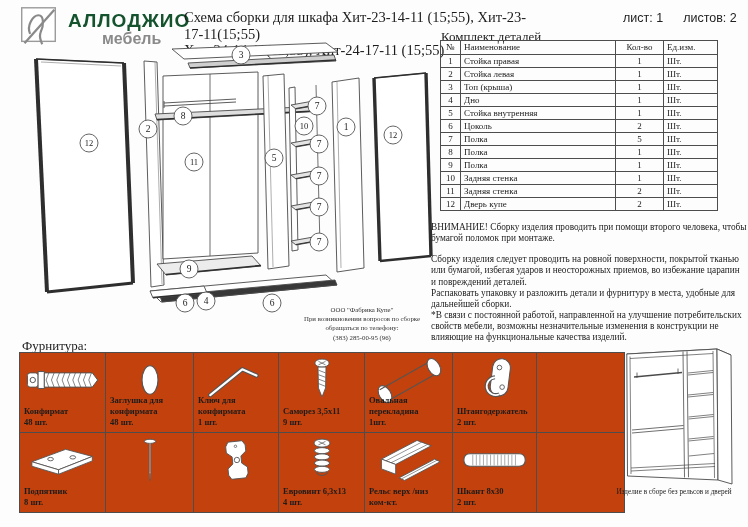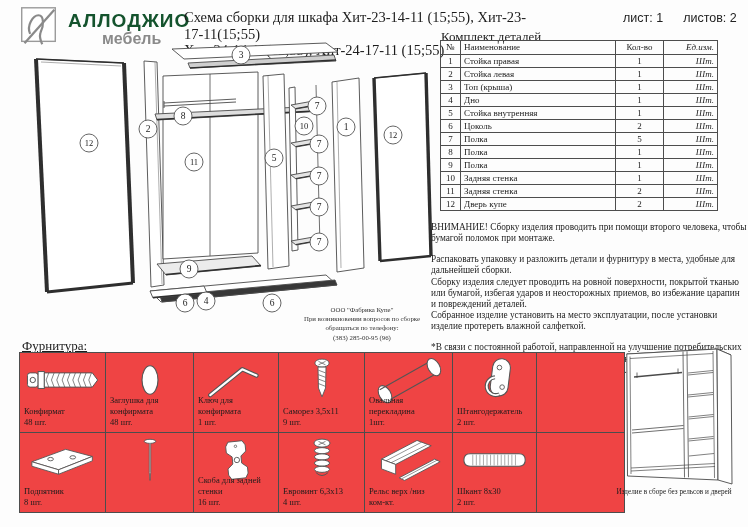--- a/index.html
+++ b/index.html
@@ -18,32 +18,32 @@
   #title{left:184px;top:9px;width:345px;font-size:14.5px;line-height:16.5px;}
   #sheetinfo{left:623px;top:11px;font-family:"Liberation Sans",sans-serif;font-size:12.5px;display:flex;gap:20px;color:#222;}
   
   #parts-caption{left:441px;top:29px;font-size:13px;}
   #parts-table{left:440px;top:40px;border-collapse:collapse;font-size:9px;}
   #parts-table th,#parts-table td{border:1px solid #4d4d4d;padding:0 3px;height:12px;line-height:11px;font-weight:normal;white-space:nowrap;}
   #parts-table th{height:13px;}
   #parts-table .c0{width:13px;text-align:center;}
   #parts-table .c1{width:148px;text-align:left;}
   #parts-table .c2{width:41px;text-align:center;}
-  #parts-table .c3{width:47px;text-align:right;font-style:italic;}
+  #parts-table .c3{width:47px;text-align:left;}
   
   #notices{left:431px;top:222px;width:316px;font-size:9.3px;line-height:1.2;}
   #notices p{margin:0 0 10px 0;}
   #notices .nb{margin:0;}
   
   #manufacturer{left:266px;top:305px;width:192px;text-align:center;font-size:6.8px;line-height:1.35;color:#333;}
   
-  #hw-title{left:22px;top:338px;font-size:13px;text-decoration:underline;}
+  #hw-title{left:22px;top:338px;font-size:13px;}
   #hw-grid{left:19px;top:352px;width:605px;border-top:1px solid #4d4d4d;border-left:1px solid #4d4d4d;
     display:grid;grid-template-columns:86px 88px 85px 86px 88px 84px 88px;grid-auto-rows:80px;}
-  .hw-cell{border-right:1px solid #4d4d4d;border-bottom:1px solid #4d4d4d;position:relative;background:#ef4444;}
+  .hw-cell{border-right:1px solid #4d4d4d;border-bottom:1px solid #4d4d4d;position:relative;background:#c2410c;font-weight:bold;}
   .hw-icon{height:48px;display:flex;align-items:center;justify-content:center;padding-top:3px;}
   .hw-label{position:absolute;left:4px;right:2px;bottom:4px;font-size:8.5px;line-height:1.3;}
   #assembled-caption{left:601px;top:488px;width:146px;text-align:center;font-size:7.2px;}
   
   #exploded-svg{left:0;top:35px;}
   #assembled-svg{left:626px;top:342px;}
   svg text.callout{font-family:"Liberation Serif",serif;fill:#222;}
 </style>
 </head>
 <body>
@@ -240,23 +240,22 @@
         <td class="c0">12</td>
         <td class="c1">Дверь купе</td>
         <td class="c2">2</td>
         <td class="c3">Шт.</td>
       </tr>
     </tbody>
 </table>
 
 <div class="abs" id="notices">
   <p>ВНИМАНИЕ! Сборку изделия проводить при помощи второго человека, чтобы бумагой поломок при монтаже.</p>
+  <div class="nb">Сборку изделия следует проводить на ровной поверхности, покрытой тканью или бумагой, избегая ударов и неосторожных приемов, во избежание царапин и повреждений деталей.</div>
   <div class="nb">Распаковать упаковку и разложить детали и фурнитуру в места, удобные для дальнейшей сборки.</div>
-  <div class="nb">Сборку изделия следует проводить на ровной поверхности, покрытой тканью или бумагой, избегая ударов и неосторожных приемов, во избежание царапин и повреждений деталей.</div>
-  <p>Собранное изделие установить на место эксплуатации, после установки изделие протереть влажной салфеткой.</p>
   <p>*В связи с постоянной работой, направленной на улучшение потребительских свойств мебели, возможны незначительные изменения в конструкции не влияющие на функциональные качества изделий.</p>
 </div>
 
 <div class="abs" id="manufacturer">
   <div>ООО "Фабрика Купе"</div>
   <div>При возникновении вопросов по сборке</div>
   <div>обращаться по телефону:</div>
   <div>(383) 285-00-95 (96)</div>
 </div>
 
@@ -455,21 +454,20 @@
           <use href="#sym-nail-icon"></use>
         </svg>
       </div>
     </div>
     <div class="hw-cell">
       <div class="hw-icon">
         <svg viewBox="0 0 90 56" width="80" height="50">
           <use href="#sym-back-bracket-icon"></use>
         </svg>
       </div>
-      <div class="hw-label">Скоба для задней стенки<br>16 шт.</div>
     </div>
     <div class="hw-cell">
       <div class="hw-icon">
         <svg viewBox="0 0 90 56" width="80" height="50">
           <use href="#sym-euro-screw-icon"></use>
         </svg>
       </div>
       <div class="hw-label">Евровинт 6,3х13<br>4 шт.</div>
     </div>
     <div class="hw-cell">

